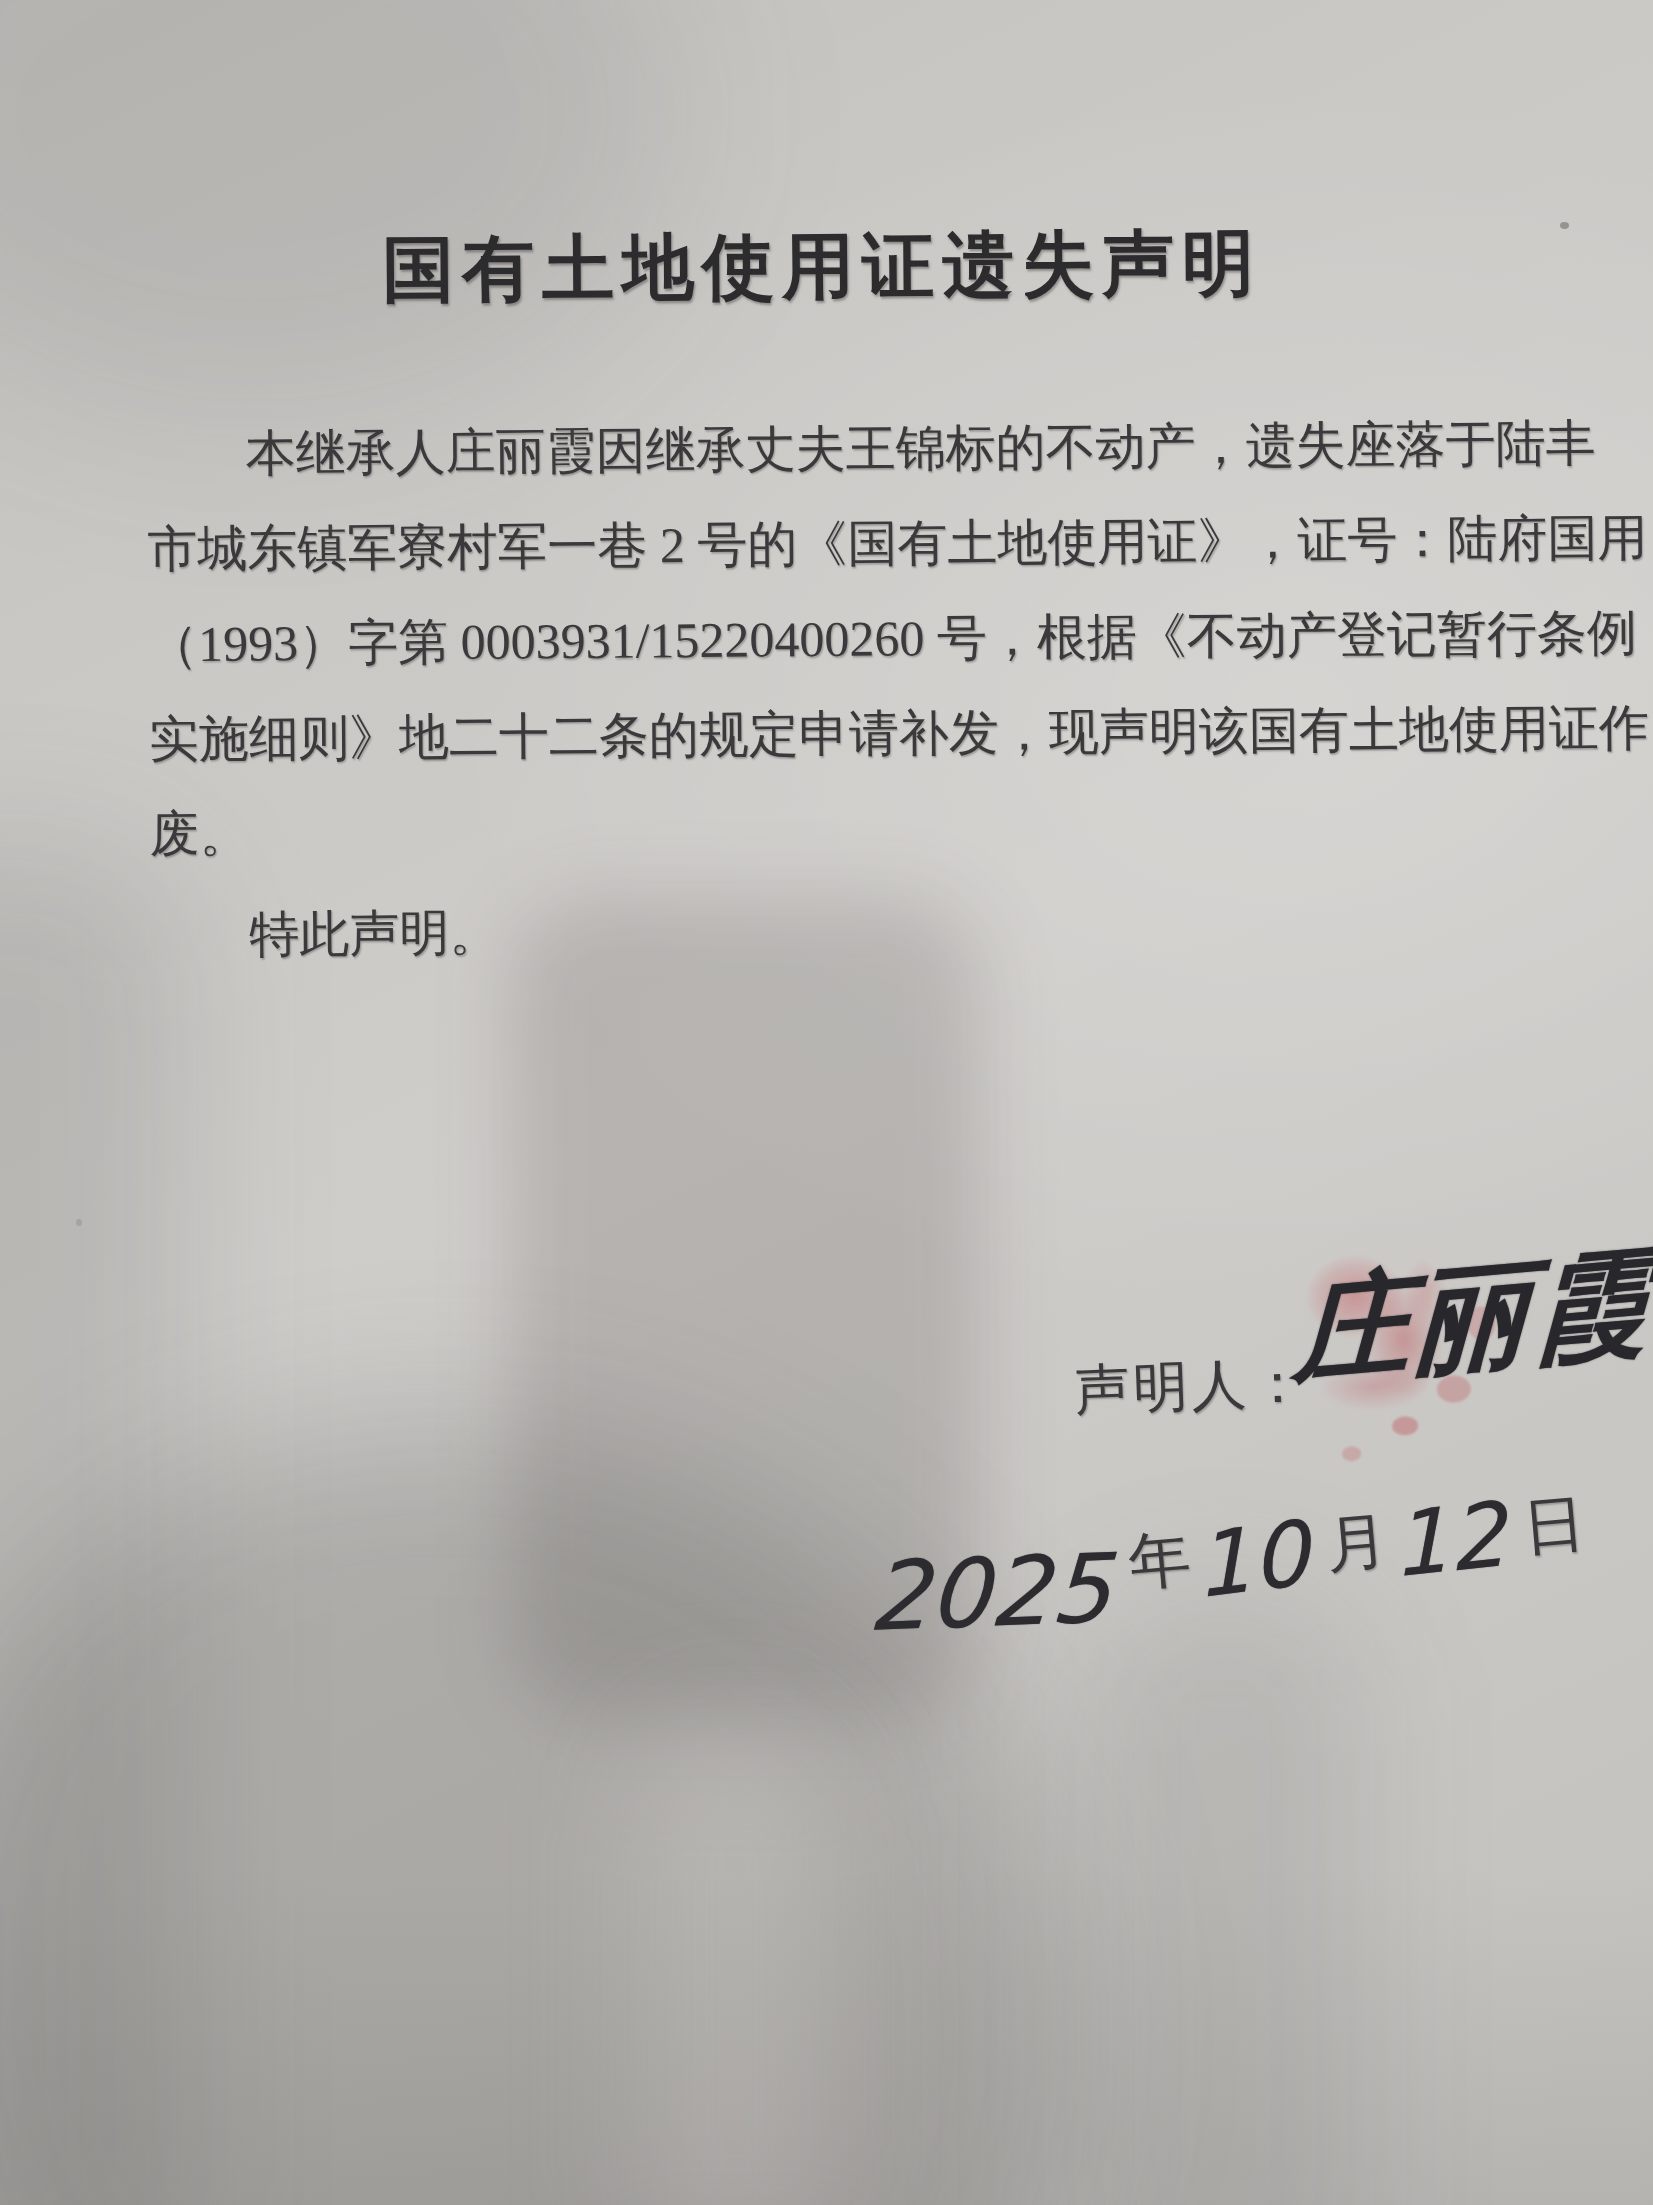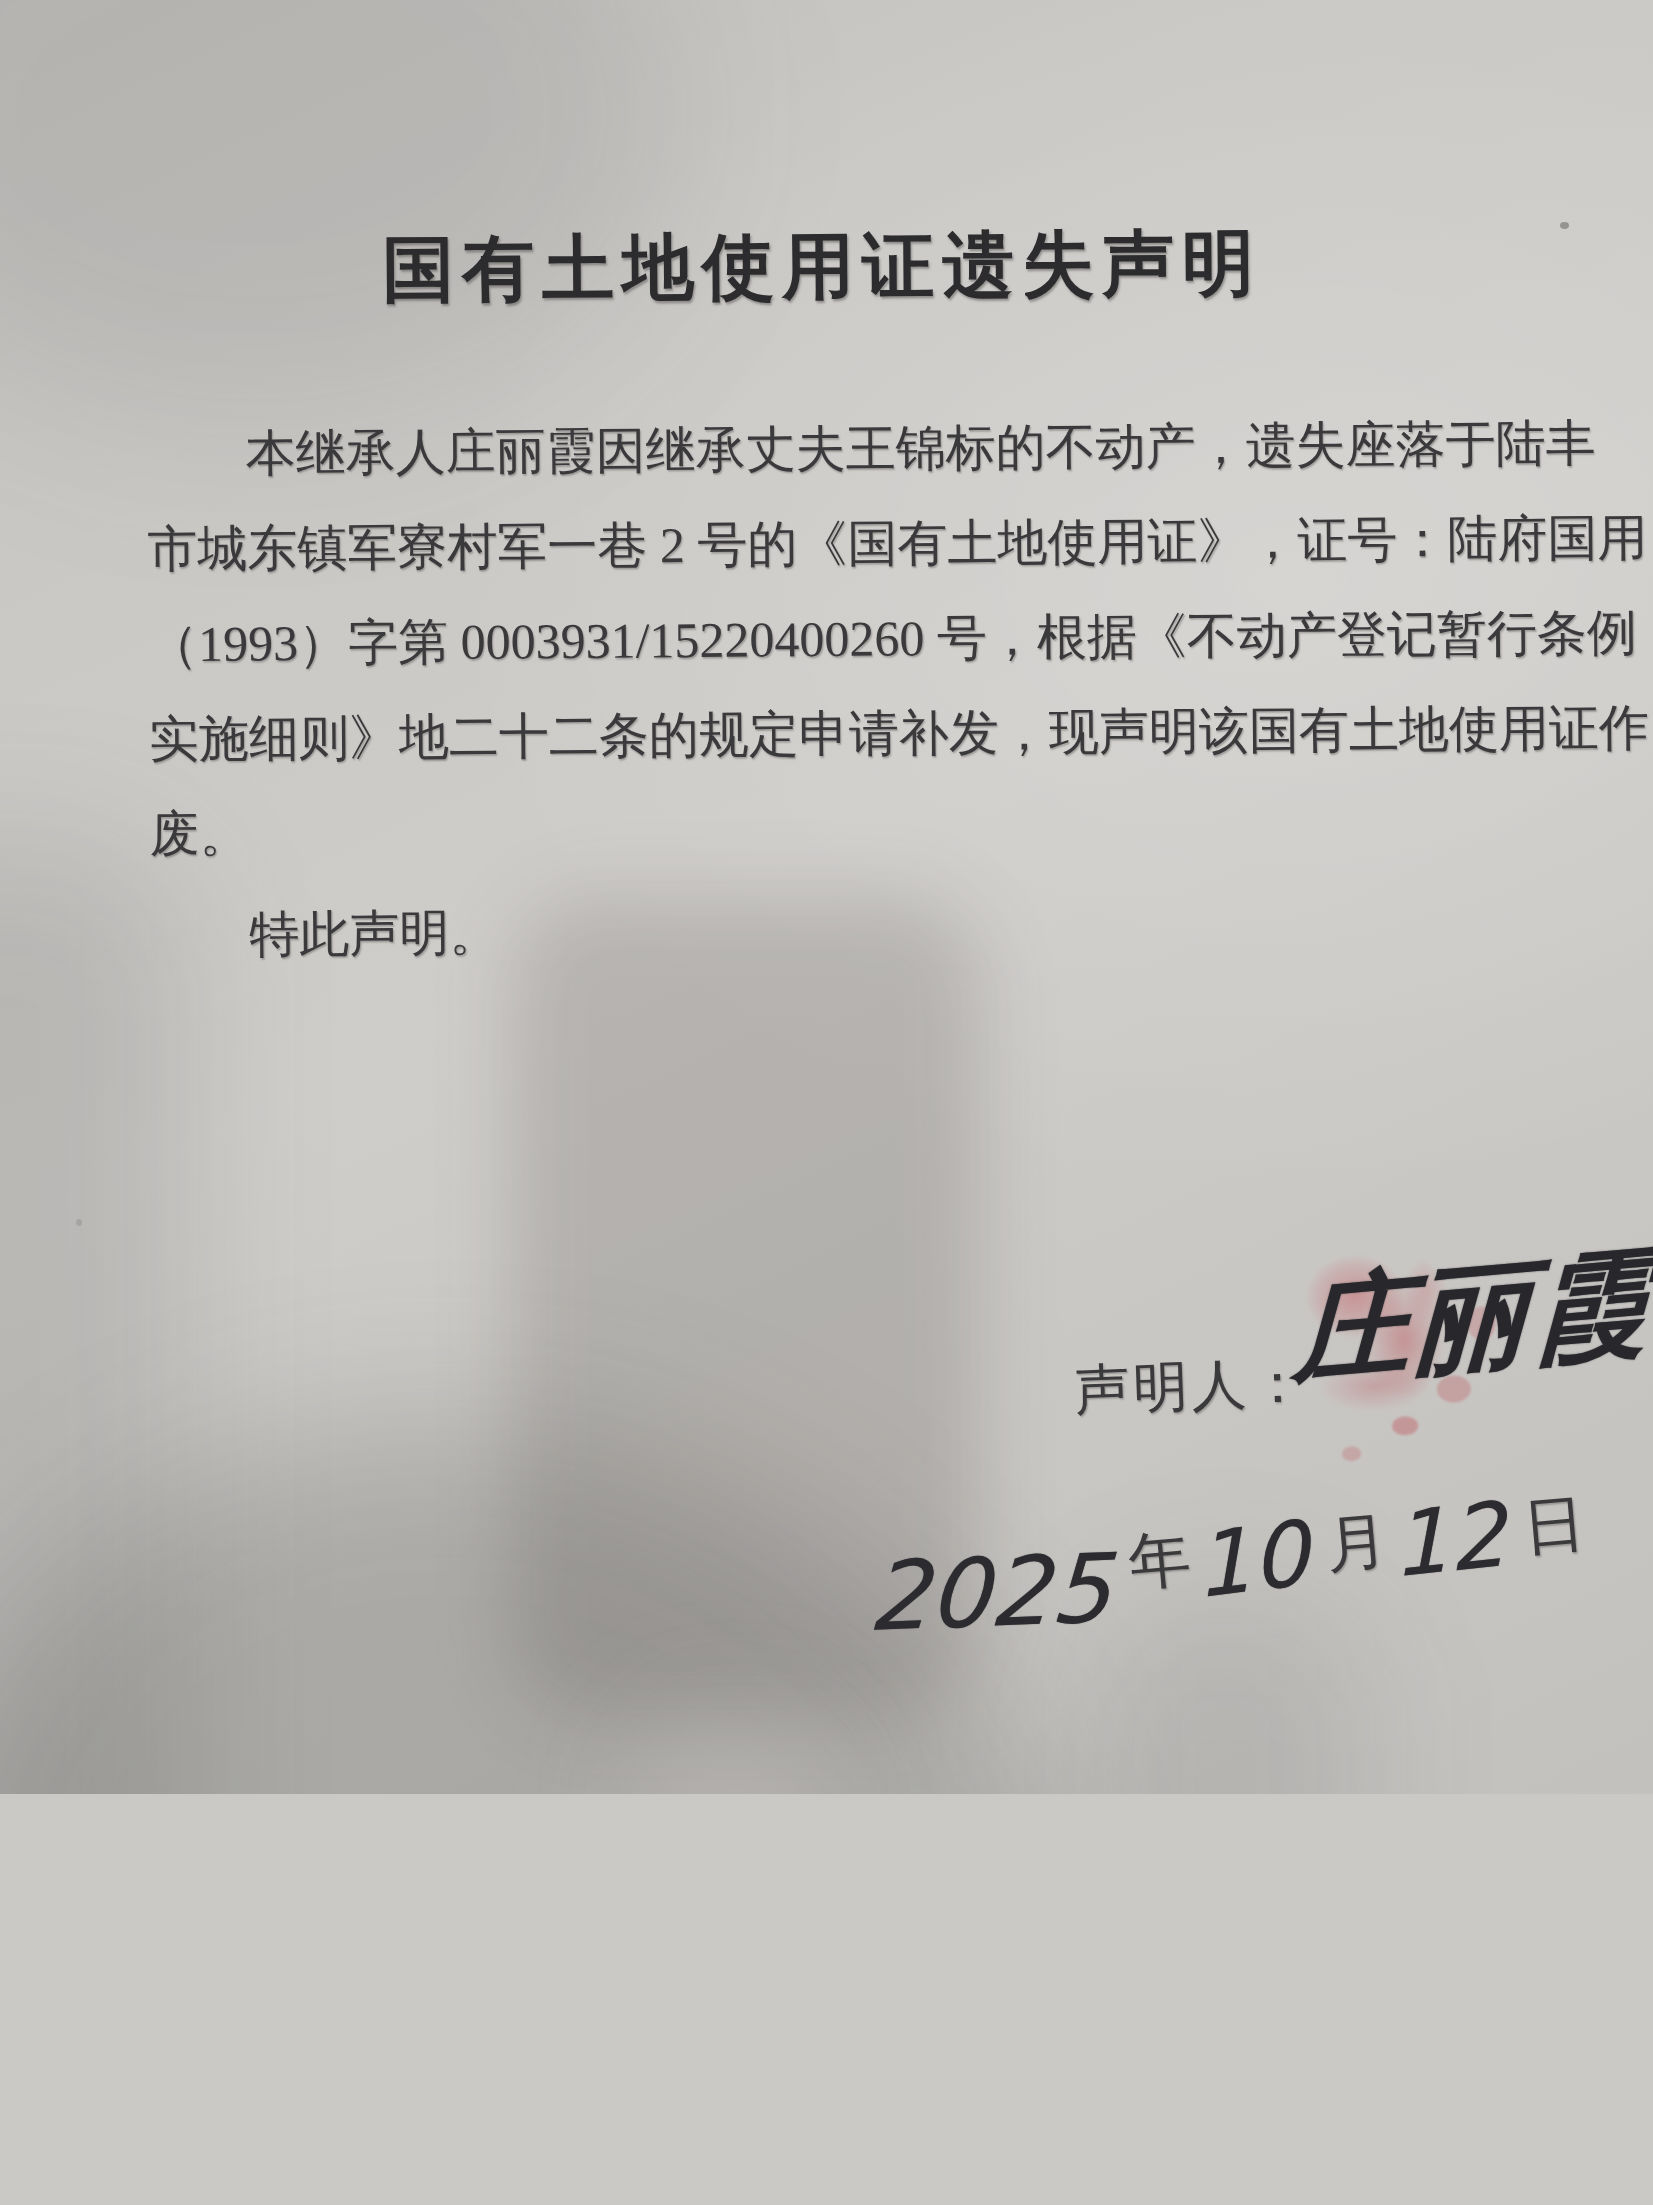--- a/index.html
+++ b/index.html
@@ -4,21 +4,21 @@
 <style>
   html,body{
     margin:0;padding:0;
     width:1654px;height:2205px;
     overflow:hidden;
     background:#cbc9c6;
     font-family:"Liberation Serif","DejaVu Serif",serif;
   }
   .photo{
     position:relative;
-    width:1654px;height:1794px;
+    width:1654px;height:2205px;
     background:
       radial-gradient(ellipse 1243px 904px at 78% 32%, rgba(255,255,255,0.16), rgba(255,255,255,0) 70%),
       linear-gradient(155deg, #c2c0bd 0%, #cac8c5 22%, #cfcdca 48%, #c9c7c4 74%, #c3c1be 100%);
     overflow:hidden;
   }
 
   
   .shadow{position:absolute;pointer-events:none;}
   .shadow-topleft{
     left:-169px;top:-198px;width:847px;height:621px;

